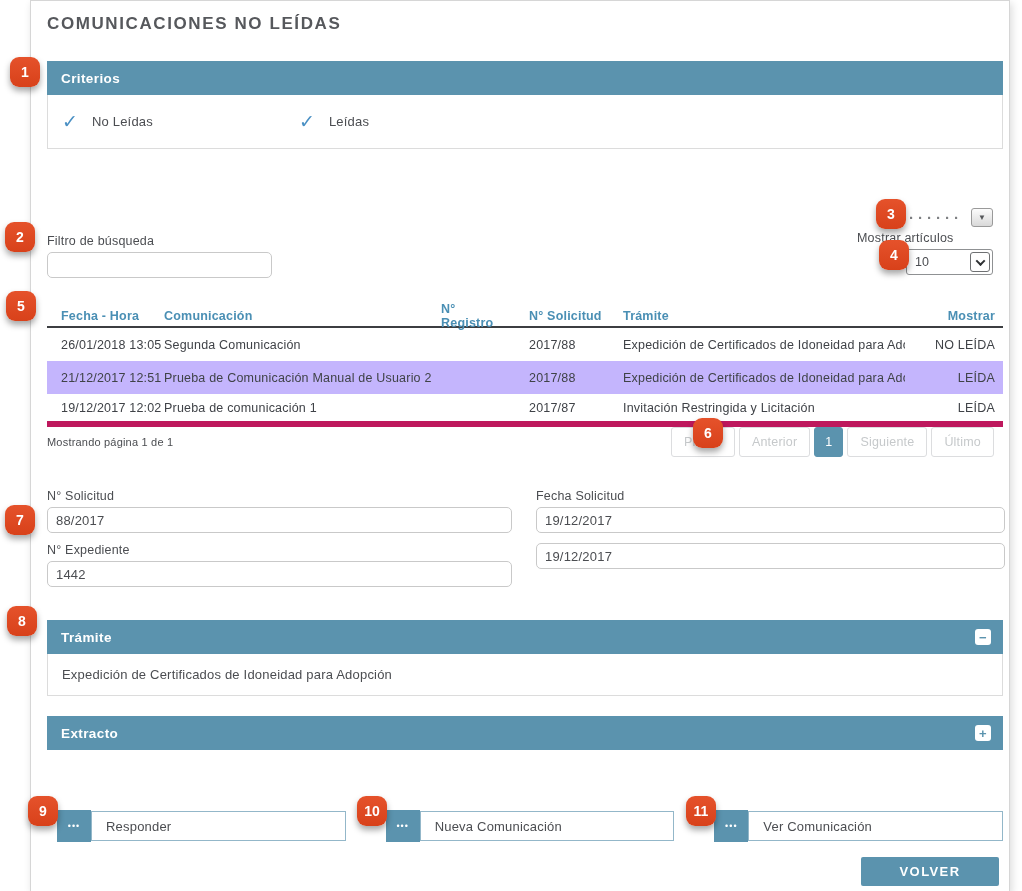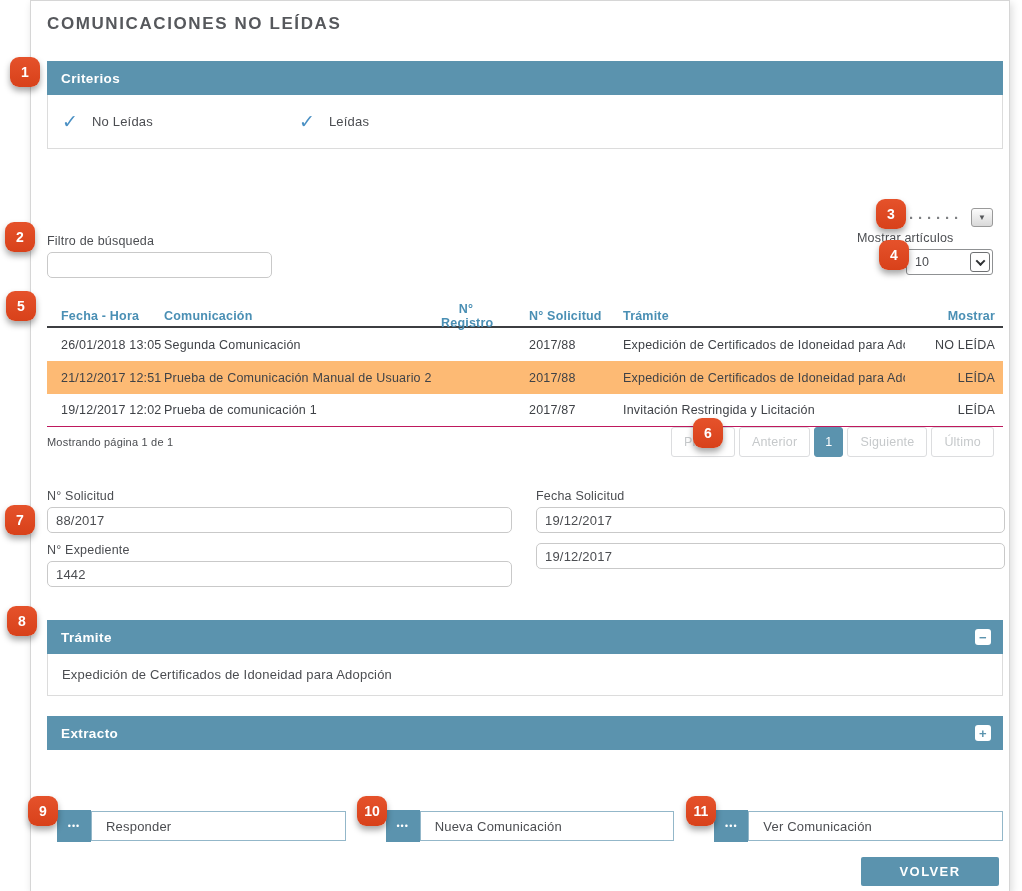--- a/index.html
+++ b/index.html
@@ -56,25 +56,25 @@
 
   
   .tbl { margin-top:24px; }
   .tbl-header, .tbl-row { display:grid;
     grid-template-columns:117px 277px 50px 118px 296px 100px; align-items:center; }
   .tbl-header { height:26px; border-bottom:2px solid #3c3e41; }
   .tbl-header > div { font-size:12.5px; font-weight:bold; color:#4a8fb4; letter-spacing:.2px; }
   .tbl-row { height:33px; }
   .tbl-row > div { font-size:12.5px; color:#3f4247; letter-spacing:.2px; white-space:nowrap;
     overflow:hidden; }
-  .tbl-row.selected { background:#fdba74; }
-  .c1 { padding-left:14px; } .c2 { padding-left:0; } .c3 { text-align:center; }
+  .tbl-row.selected { background:#c4b5fd; }
+  .c1 { padding-left:14px; } .c2 { padding-left:0; } .c3 { text-align:left; }
   .c4 { padding-left:38px; } .c5 { padding-left:14px; }
   .c6 { text-align:right; padding-right:10px; }
-  .tbl-bottom { border-bottom:1px solid #be185d; }
+  .tbl-bottom { border-bottom:6px solid #be185d; }
 
   
   .pag-row { display:flex; justify-content:space-between; align-items:flex-start; }
   .pag-info { font-size:11px; color:#4b4d51; padding-top:9px; letter-spacing:.2px; }
   .pager { display:flex; gap:4px; margin-right:9px; }
   .pg { background:#fff; border:1px solid #dcdddf; border-radius:3px; color:#c6c9cb;
     font-size:12.5px; padding:7px 12px; line-height:14px; cursor:pointer;
     font-family:"Liberation Sans",sans-serif; letter-spacing:.2px; }
   .pg.active { background:#5b93ae; border-color:#5b93ae; color:#fff; padding:7px 10px; }
 

